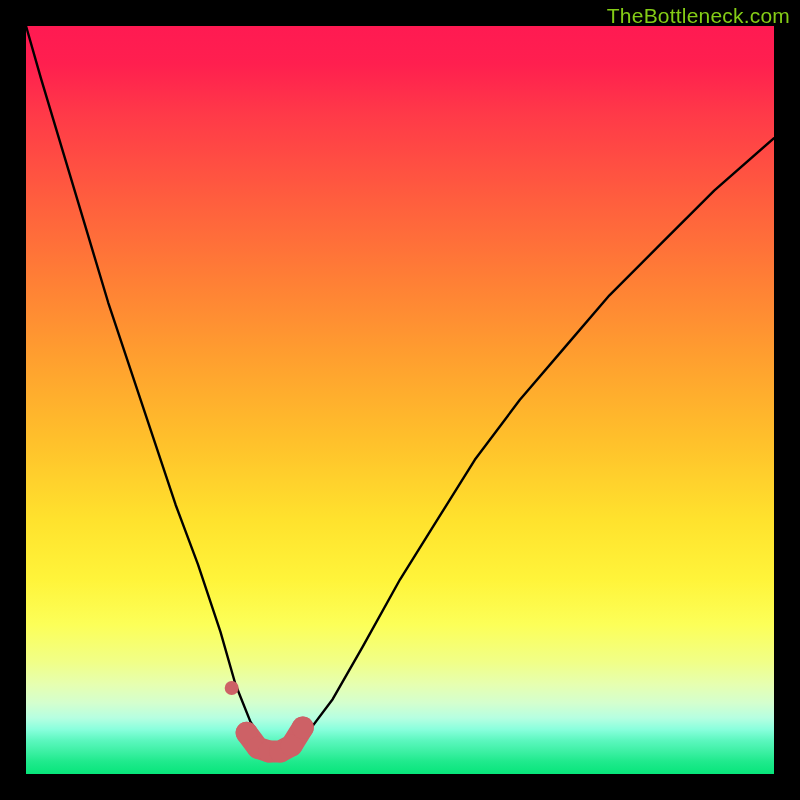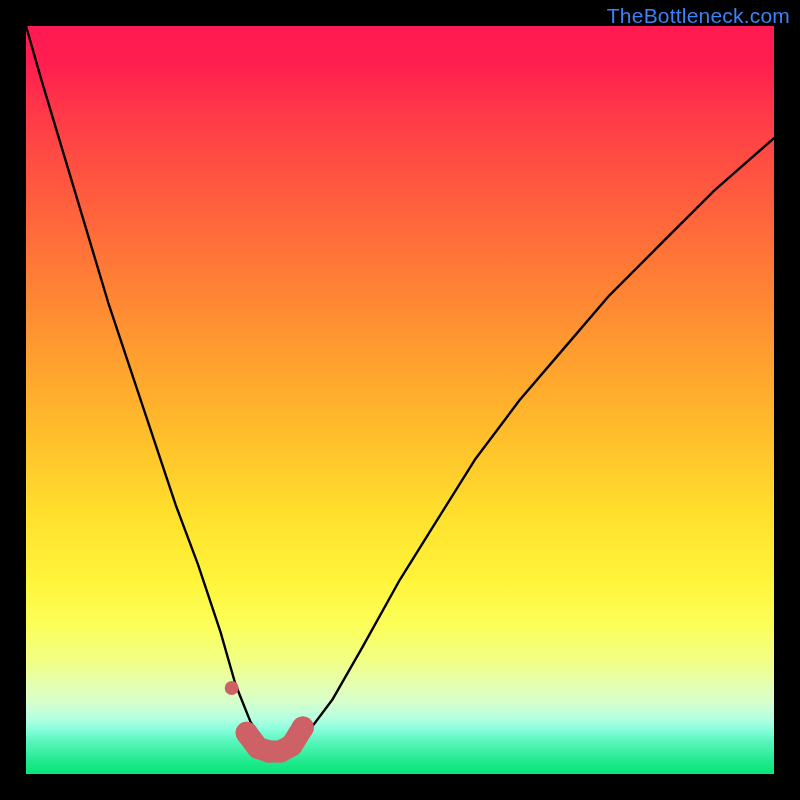--- a/index.html
+++ b/index.html
@@ -59,21 +59,21 @@
     position: absolute;
     left: 0; top: 0;
     width: 748px;
     height: 748px;
     overflow: visible;
   }
   .watermark {
     position: absolute;
     top: 4px;
     right: 10px;
-    color: #3b82f6;
+    color: #84cc16;
     font-size: 21px;
     font-weight: 500;
     letter-spacing: 0.2px;
     user-select: none;
   }
 </style>
 </head>
 <body>
 
 <div class="frame">

